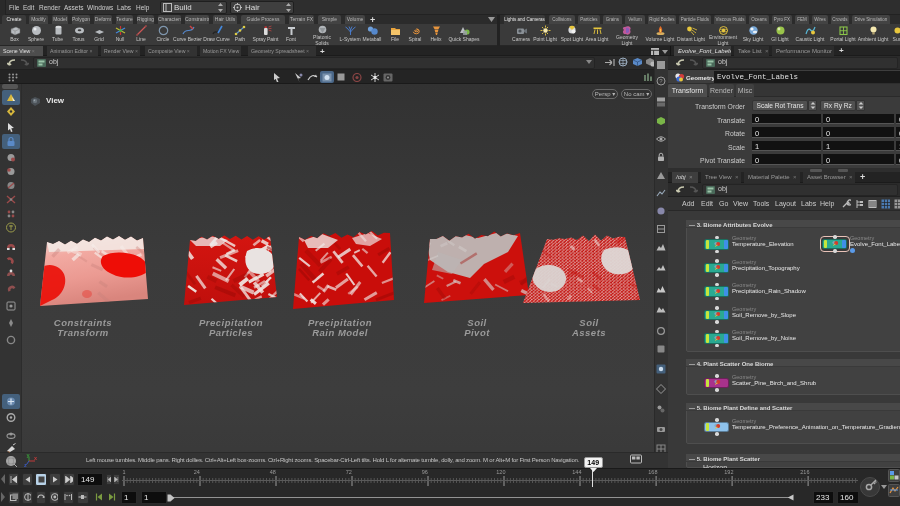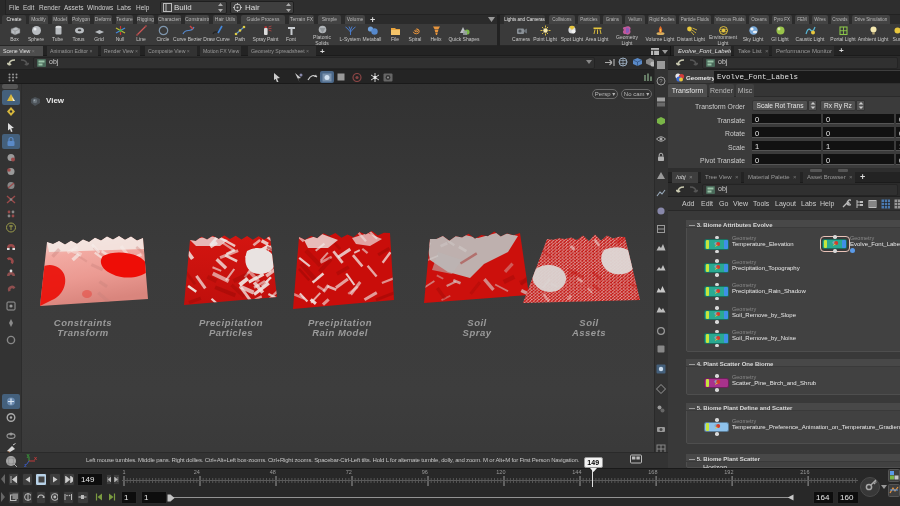--- a/index.html
+++ b/index.html
@@ -755,21 +755,21 @@
         <path d="M604 250 C616 244 631 248 635 257 C639 268 628 276 615 274 C604 272 597 260 604 250 Z" fill="#ded8d6" opacity="0.95"></path>
       </g>
     </svg>
 <div class="t" style="left:83px;top:317px;font:italic bold 9.5px 'Liberation Sans';color:#9a9a9a;transform:translateX(-50%);letter-spacing:0.5px;">Constraints</div>
 <div class="t" style="left:83px;top:327px;font:italic bold 9.5px 'Liberation Sans';color:#9a9a9a;transform:translateX(-50%);letter-spacing:0.5px;">Transform</div>
 <div class="t" style="left:231px;top:317px;font:italic bold 9.5px 'Liberation Sans';color:#9a9a9a;transform:translateX(-50%);letter-spacing:0.5px;">Precipitation</div>
 <div class="t" style="left:231px;top:327px;font:italic bold 9.5px 'Liberation Sans';color:#9a9a9a;transform:translateX(-50%);letter-spacing:0.5px;">Particles</div>
 <div class="t" style="left:340px;top:317px;font:italic bold 9.5px 'Liberation Sans';color:#9a9a9a;transform:translateX(-50%);letter-spacing:0.5px;">Precipitation</div>
 <div class="t" style="left:340px;top:327px;font:italic bold 9.5px 'Liberation Sans';color:#9a9a9a;transform:translateX(-50%);letter-spacing:0.5px;">Rain Model</div>
 <div class="t" style="left:477px;top:317px;font:italic bold 9.5px 'Liberation Sans';color:#9a9a9a;transform:translateX(-50%);letter-spacing:0.5px;">Soil</div>
-<div class="t" style="left:477px;top:327px;font:italic bold 9.5px 'Liberation Sans';color:#9a9a9a;transform:translateX(-50%);letter-spacing:0.5px;">Spray</div>
+<div class="t" style="left:477px;top:327px;font:italic bold 9.5px 'Liberation Sans';color:#9a9a9a;transform:translateX(-50%);letter-spacing:0.5px;">Pivot</div>
 <div class="t" style="left:589px;top:317px;font:italic bold 9.5px 'Liberation Sans';color:#9a9a9a;transform:translateX(-50%);letter-spacing:0.5px;">Soil</div>
 <div class="t" style="left:589px;top:327px;font:italic bold 9.5px 'Liberation Sans';color:#9a9a9a;transform:translateX(-50%);letter-spacing:0.5px;">Assets</div>
 <div class="" style="left:0px;top:452px;width:668px;height:16px;background:#333;border-top:1px solid #2a2a2a;"></div>
 <svg style="position:absolute;left:6px;top:443px;" width="11" height="10" viewBox="0 0 11 10">
       <path d="M1 8 L6 3 L9 6 L4 9 Z" fill="#d8d8d8"></path>
       <path d="M1 8 L4 9 L3.4 9.8 Z" fill="#a05828"></path>
       <path d="M7 2 l2.5 -1.5" stroke="#ccc"></path>
     </svg>
 <svg style="position:absolute;left:5px;top:455px;" width="12" height="12" viewBox="0 0 12 12">
       <circle cx="6" cy="6" r="5" fill="#a8a8a8"></circle>
@@ -1345,21 +1345,21 @@
 <div class="" style="left:140.5px;top:490.5px;width:26px;height:13.5px;background:#0d0d0d;border:1px solid #2a2a2a;"></div>
 <div class="t" style="left:144px;top:493px;font-size:8px;color:#e8e8e8;">1</div>
 <div class="" style="left:170px;top:497px;width:620px;height:1.2px;background:#939393;"></div>
 <svg style="position:absolute;left:166px;top:493.5px;" width="9" height="8" viewBox="0 0 9 8">
       <path d="M1.5 0.5 H4.5 L8.5 4 L4.5 7.5 H1.5 Z" fill="#c4c4c4"></path>
     </svg>
 <svg style="position:absolute;left:787px;top:494px;" width="7" height="7" viewBox="0 0 7 7">
       <path d="M6.5 0.5 L0.8 3.5 L6.5 6.5 Z" fill="#c8c8c8"></path>
     </svg>
 <div class="" style="left:813px;top:490.5px;width:21px;height:13.5px;background:#0d0d0d;border:1px solid #2a2a2a;"></div>
-<div class="t" style="left:816px;top:493px;font-size:8px;color:#e8e8e8;">164</div>
+<div class="t" style="left:816px;top:493px;font-size:8px;color:#e8e8e8;">233</div>
 <div class="" style="left:836.5px;top:490.5px;width:22px;height:13.5px;background:#0d0d0d;border:1px solid #2a2a2a;"></div>
 <div class="t" style="left:840px;top:493px;font-size:8px;color:#e8e8e8;">160</div>
 <div class="" style="left:860px;top:477px;width:20px;height:20px;background:#383838;border:1px solid #4a4a4a;border-radius:50%;"></div>
 <svg style="position:absolute;left:865px;top:478px;" width="13" height="13" viewBox="0 0 13 13">
       <circle cx="4" cy="9" r="2.6" fill="none" stroke="#a8a8a8" stroke-width="1.5"></circle>
       <path d="M5.9 7.1 L11 2 M8.6 4.4 l1.5 1.5 M10 3 l1.4 1.4" stroke="#a8a8a8" stroke-width="1.4"></path>
     </svg>
 <svg style="position:absolute;left:880px;top:484px;" width="8" height="6" viewBox="0 0 8 6">
       <path d="M1 1 H7 L4 5 Z" fill="#999"></path>
     </svg>

